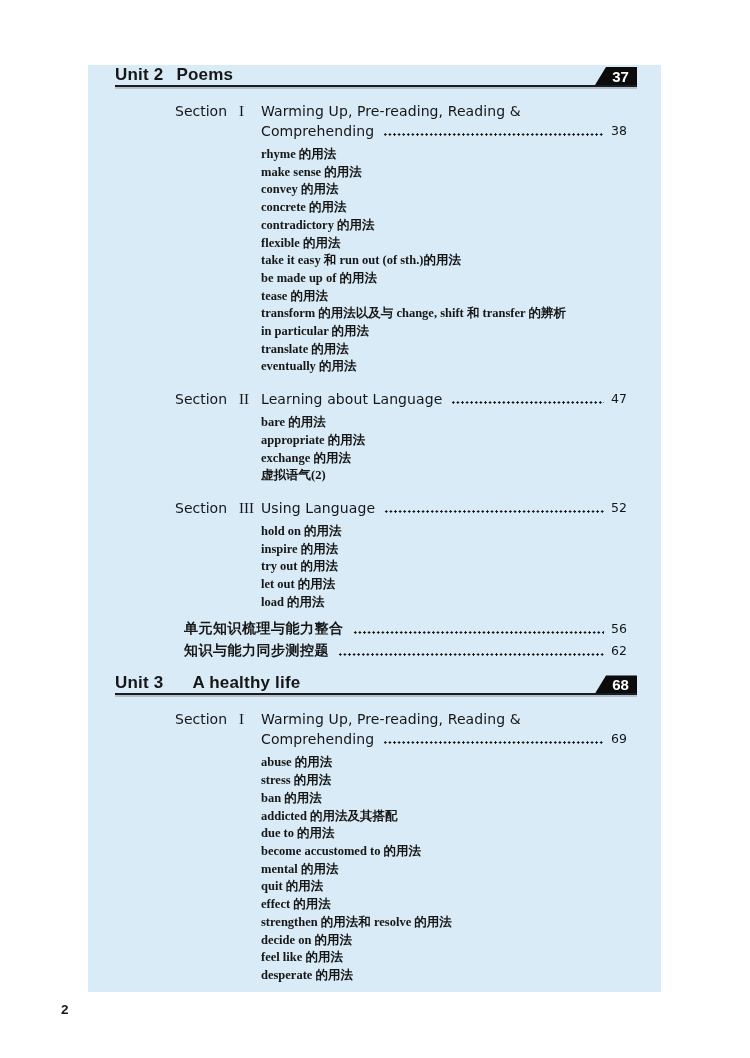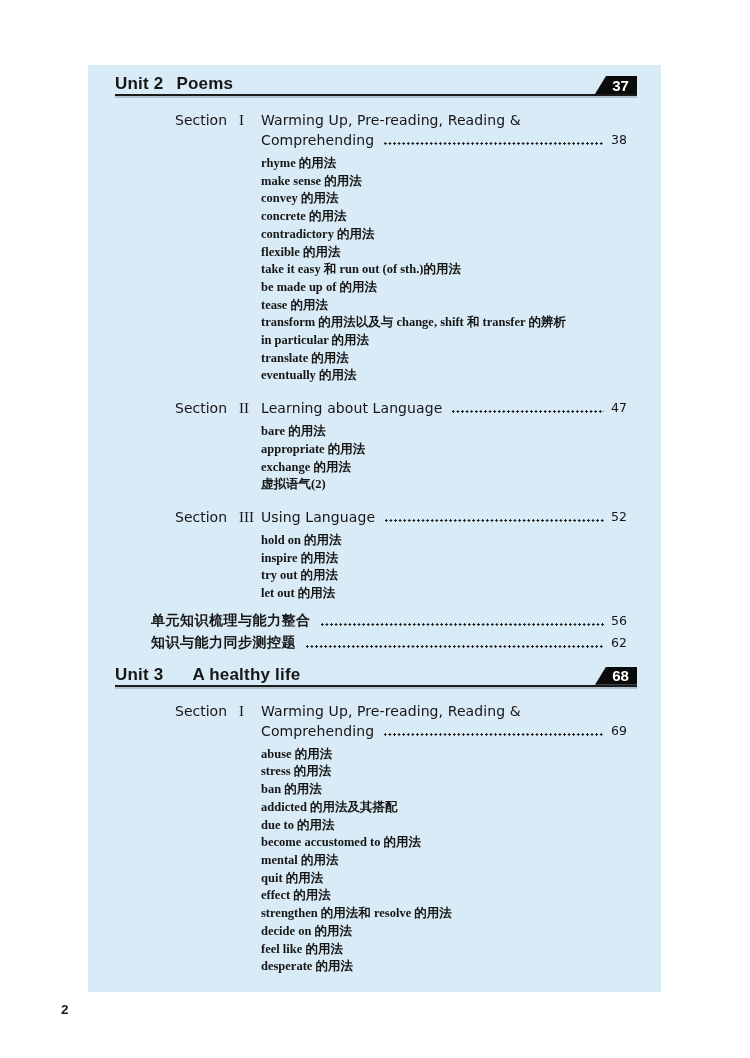--- a/index.html
+++ b/index.html
@@ -18,21 +18,20 @@
     position:relative;
     font-family:"Liberation Sans",sans-serif;
     color:var(--text);
     overflow:hidden;
   }
   .panel{
     position:absolute;
     left:88px;top:65px;
     width:573px;height:927px;
     background:var(--panel-bg);
-    padding-top:9px;
     overflow:hidden;
   }
   .unit-header{
     display:flex;
     align-items:flex-end;
     margin:0 24px 0 27px;
     height:22px;
     border-bottom:2.5px solid var(--rule);
     box-shadow:0 2px 0 var(--rule-shadow);
   }
@@ -92,21 +91,21 @@
   .items{margin:5px 20px 0 173px;}
   .item{
     font-family:"Liberation Serif","DejaVu Serif",serif;
     font-weight:bold;
     font-size:12.5px;
     line-height:17.7px;
     white-space:nowrap;
   }
   .extra{
     display:flex;
-    margin:2px 34px 0 63px;
+    margin:2px 34px 0 96px;
     line-height:19px;
     text-align:center;
   }
   .extra.first{margin-top:8px;}
   .extra-title{
     font-size:14px;
     font-weight:bold;
     letter-spacing:.5px;
   }
   .pageno{
@@ -176,20 +175,21 @@
           <span class="leader"></span>
           <span class="sec-page">52</span>
         </div>
       </div>
     </div>
     <div class="items">
       <div class="item">hold on 的用法</div>
       <div class="item">inspire 的用法</div>
       <div class="item">try out 的用法</div>
       <div class="item">let out 的用法</div>
+      <div class="item">load 的用法</div>
     </div>
     <div class="extra first">
       <span class="extra-title">单元知识梳理与能力整合</span>
       <span class="leader"></span>
       <span class="sec-page">56</span>
     </div>
     <div class="extra">
       <span class="extra-title">知识与能力同步测控题</span>
       <span class="leader"></span>
       <span class="sec-page">62</span>

